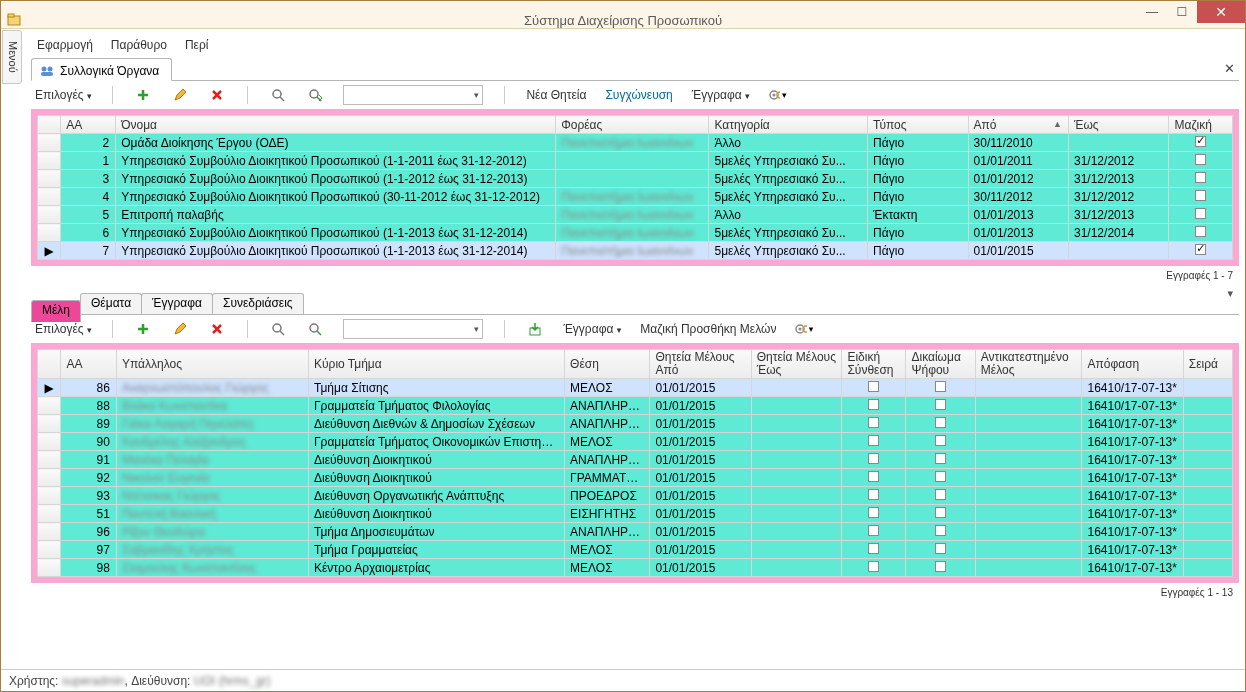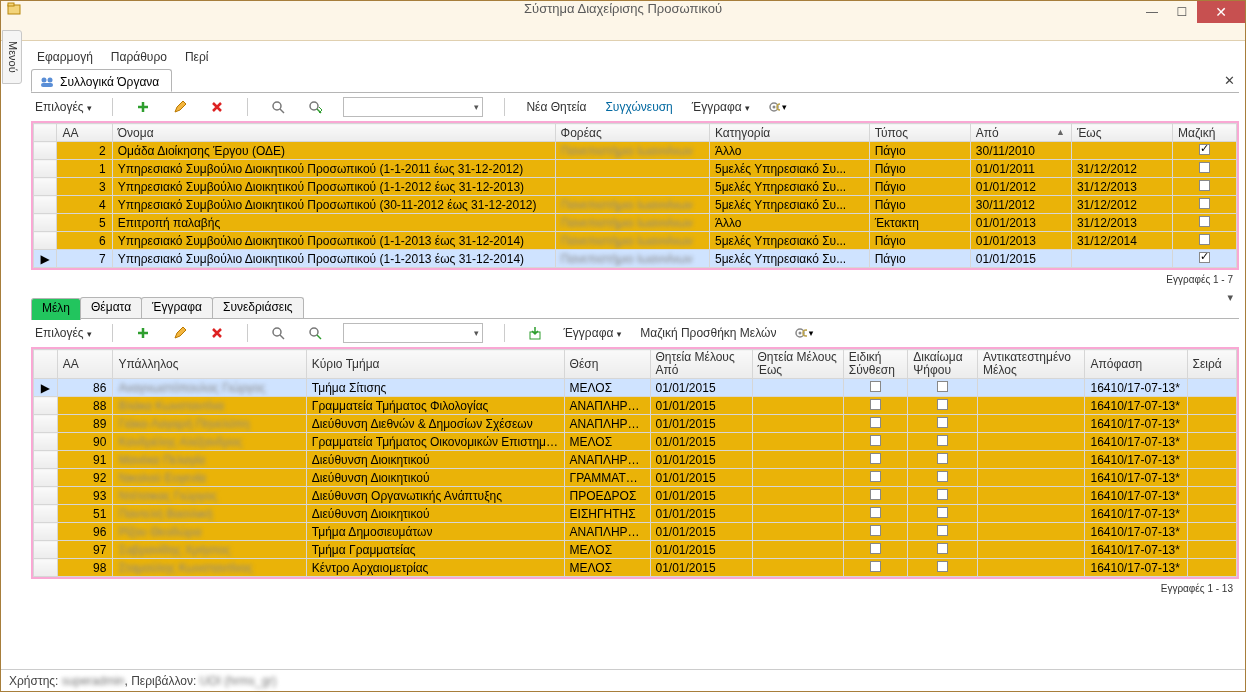--- a/index.html
+++ b/index.html
@@ -1,52 +1,52 @@
 <!DOCTYPE html>
 <html><head>
 <meta charset="utf-8">
 <style>
 * { box-sizing: border-box; margin: 0; padding: 0; }
 body { font-family: "Segoe UI", Tahoma, sans-serif; font-size: 12px; background: #fff; overflow: hidden; }
 .window { width: 1246px; height: 692px; border: 1px solid #a77e3b; display: flex; flex-direction: column; background: #fff; }
-.titlebar { height: 40px; background: linear-gradient(#fdf6e8, #fdf6e8); display: flex; align-items: flex-start; position: relative; border-bottom: 1px solid #e0d0b0; }
+.titlebar { height: 28px; background: linear-gradient(#fdf6e8, #fdf6e8); display: flex; align-items: flex-end; position: relative; border-bottom: 1px solid #e0d0b0; }
 .titlebar .title { position: absolute; left: 50%; transform: translateX(-50%); color: #5a5a5a; font-size: 13px; }
 .titlebar .icon { margin-left: 6px; width: 16px; height: 16px; }
 .winbtns { position: absolute; right: 0; top: 0; display: flex; }
 .winbtn { width: 30px; height: 22px; display: flex; align-items: center; justify-content: center; color: #555; font-family: Arial; }
 .winbtn.close { width: 48px; background: #c75050; color: #fff; font-size: 14px; }
 .sidetab { position: absolute; left: 2px; top: 30px; width: 20px; height: 54px; background: #f5f5f5; border: 1px solid #c8c8c8; writing-mode: vertical-rl; text-align: center; font-size: 11px; padding: 4px 2px; color: #333; border-radius: 0 3px 3px 0; }
 .content { margin-left: 24px; flex: 1; display: flex; flex-direction: column; padding: 4px 6px 0 6px; position: relative; }
 .menubar { height: 24px; display: flex; align-items: center; gap: 18px; padding-left: 6px; color: #333; }
 .menubar span { cursor: default; }
-.tabstrip { display: flex; align-items: flex-start; border-bottom: 1px solid #b5b5b5; height: 24px; position: relative; }
+.tabstrip { display: flex; align-items: center; border-bottom: 1px solid #b5b5b5; height: 24px; position: relative; }
 .tabstrip .tab { height: 23px; padding: 3px 12px 0 8px; border: 1px solid #b5b5b5; border-bottom: 1px solid #fff; background: #fff; border-radius: 3px 3px 0 0; display: flex; align-items: center; gap: 6px; margin-bottom: -1px; font-size: 12px; }
 .tabstrip .close-x { position: absolute; right: 4px; top: 4px; font-size: 13px; color: #444; cursor: pointer; }
 .toolbar { height: 28px; display: flex; align-items: center; gap: 19px; padding: 2px 4px; }
 .toolbar .sep { width: 1px; height: 18px; background: #ccc; margin: 0 2px; }
 .toolbar .lbl { color: #333; }
 .toolbar .muted { color: #0369a1; }
 .icobtn { width: 18px; height: 18px; display: inline-flex; align-items: center; justify-content: center; }
 .dd { width: 140px; height: 20px; border: 1px solid #bbb; background: #fff; display: flex; align-items: center; justify-content: flex-end; padding-right: 4px; }
 .dd .caret { font-size: 9px; color: #555; }
-.grid { border: 2px solid #f9a8d4; background: #eab308; }
+.grid { border: 6px solid #f9a8d4; background: #5eead4; }
 .grid table { border-collapse: collapse; width: 100%; table-layout: fixed; }
 .grid th, .grid td { border: 1px solid #d6d6d6; padding: 1px 5px; height: 18px; text-align: left; white-space: nowrap; overflow: hidden; text-overflow: ellipsis; font-size: 12px; }
 .grid th { background: linear-gradient(#fafafa,#ececec); color: #333; font-weight: normal; position: relative; }
 .grid th .sort { position: absolute; right: 6px; top: 3px; font-size: 9px; color: #666; }
 .grid .rowsel td { background: #cfe3ff; }
 .grid .rowhdr { width: 22px; background: linear-gradient(#fafafa,#ececec); text-align: center; }
 .grid td.num { text-align: right; padding-right: 6px; }
 .grid td.ctr { text-align: center; }
 .chk { width: 11px; height: 11px; border: 1px solid #888; display: inline-block; background: #fff; position: relative; }
 .chk.on:after { content: "✓"; position: absolute; top: -3px; left: 0; font-size: 11px; }
 .blur { color: #888; filter: blur(2px); }
 .lowertabs { display: flex; border-bottom: 1px solid #b5b5b5; margin-top: 8px; height: 22px; }
 .lowertabs .lt { padding: 2px 10px; border: 1px solid #b5b5b5; border-bottom: none; background: #f3f3f3; margin-right: -1px; border-radius: 3px 3px 0 0; }
-.lowertabs .lt.active { background: #22c55e; height: 22px; position: relative; top: 1px; }
+.lowertabs .lt.active { background: #ec4899; height: 22px; position: relative; top: 7px; }
 .statusline { text-align: right; padding: 4px 6px; color: #333; font-size: 10px; }
 .footer { height: 22px; border-top: 1px solid #ccc; padding: 2px 8px; color: #444; font-size: 12px; display: flex; align-items: center; }
 .footer .blur2 { filter: blur(2px); color: #777; }
 .panel-close { position: absolute; right: 4px; top: 0; font-size: 11px; color: #555; cursor: pointer; padding: 2px; }
 svg { display: block; }
 </style>
 </head>
 <body>
 
 <div class="window">
@@ -501,17 +501,17 @@
           </tbody>
       </table>
     </div>
     <div class="statusline">Εγγραφές 1 - 13</div>
 
   </div>
 
   <div class="footer">
     <span>Χρήστης:</span>&nbsp;
     <span class="blur2">superadmin</span>,&nbsp;
-    <span>Περιβάλλον:</span>&nbsp;
+    <span>Διεύθυνση:</span>&nbsp;
     <span class="blur2">UOI (hrms_gr)</span>
   </div>
 
 </div>
 
 </body></html>

